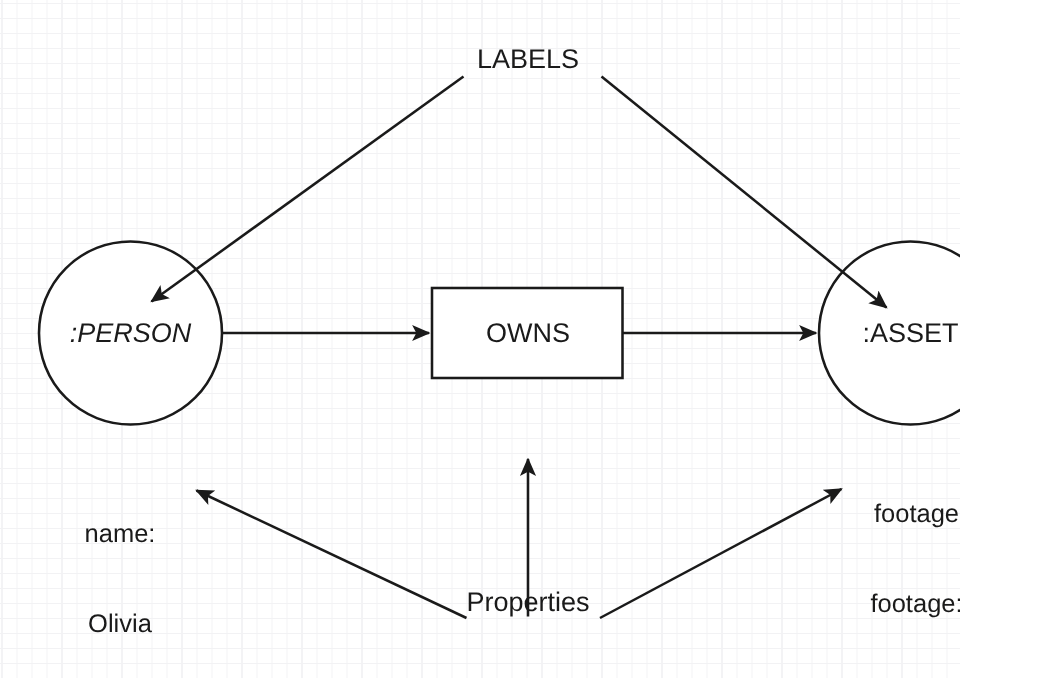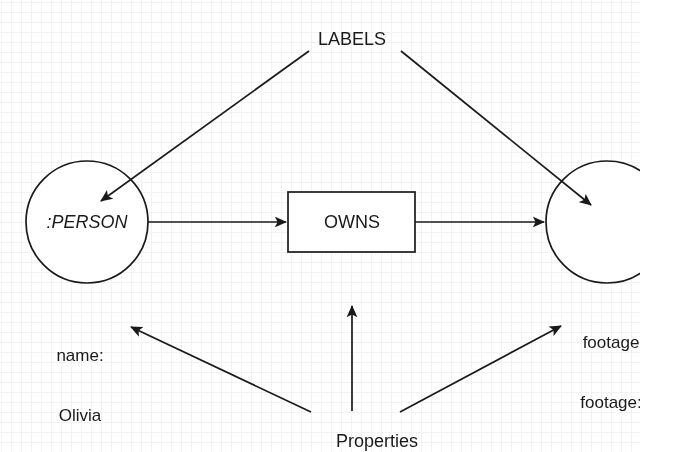--- a/index.html
+++ b/index.html
@@ -85,28 +85,29 @@
 
     <line x1="400" y1="412" x2="561" y2="326" stroke="#1a1a1a" stroke-width="1.7" marker-end="url(#arrow-head)"></line>
   </svg>
 
   <div class="free-text center-x sz-18" style="left:352px; top:29px;">LABELS</div>
 
   <div class="node-text center-x sz-18" style="left:87px; top:212px;font-style:italic;">:PERSON</div>
 
   <div class="node-text center-x sz-18" style="left:352px; top:212px;">OWNS</div>
 
+  <div class="node-text center-x sz-18" style="left:607px; top:212px;">:ASSET</div>
 
   <div class="free-text center-x sz-17" style="left:80px; top:306px;">
     <div>name:</div>
     <div>Olivia</div>
   </div>
 
 
   <div class="free-text center-x sz-17" style="left:611px; top:293px;">
     <div>footage</div>
     <div>footage:</div>
     
   </div>
 
-  <div class="free-text center-x sz-18" style="left:352px; top:431px;margin-left:25px;">Properties</div>
+  <div class="free-text center-x sz-18" style="left:352px; top:391px;">Properties</div>
 
 </div>
 
 </body></html>

